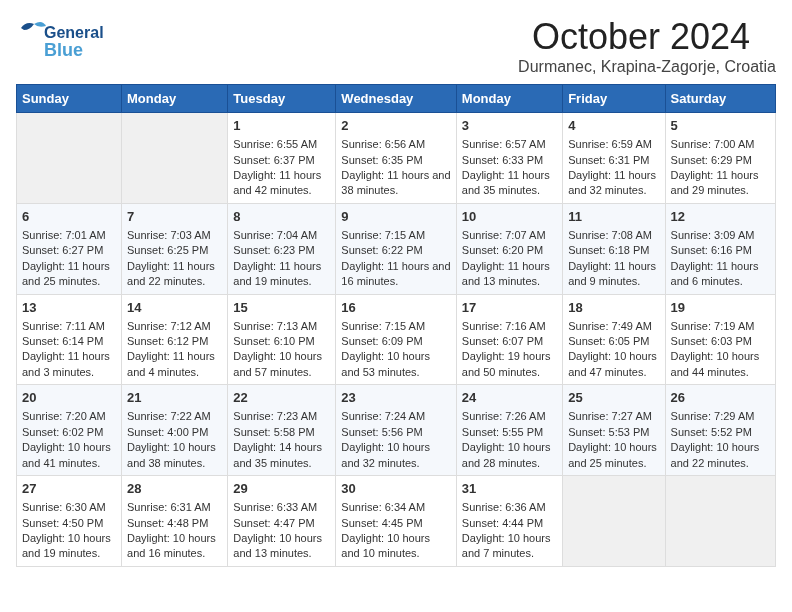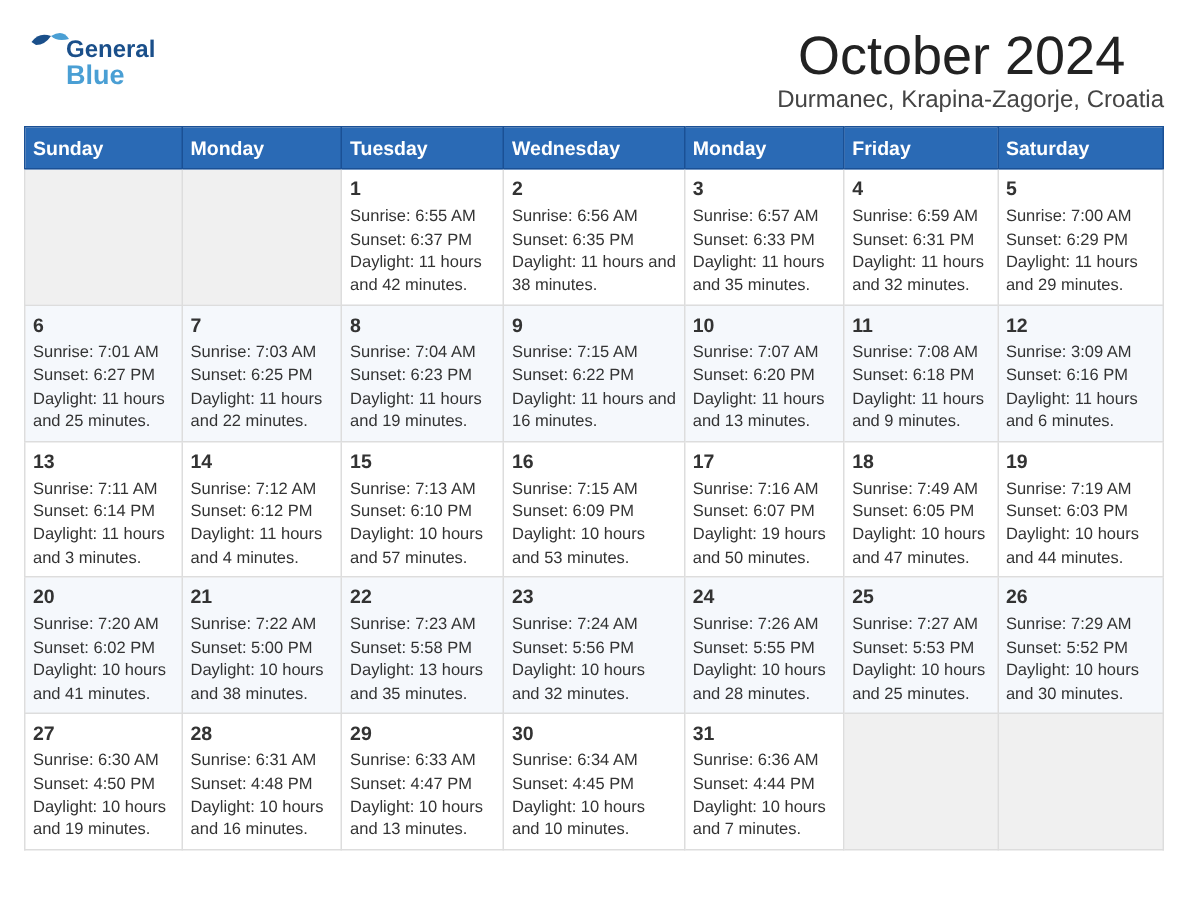--- a/index.html
+++ b/index.html
@@ -135,26 +135,26 @@
         <td><span class="day-num">13</span><span>Sunrise: 7:11 AM</span><br><span>Sunset: 6:14 PM</span><br><span>Daylight: 11 hours and 3 minutes.</span></td>
         <td><span class="day-num">14</span><span>Sunrise: 7:12 AM</span><br><span>Sunset: 6:12 PM</span><br><span>Daylight: 11 hours and 4 minutes.</span></td>
         <td><span class="day-num">15</span><span>Sunrise: 7:13 AM</span><br><span>Sunset: 6:10 PM</span><br><span>Daylight: 10 hours and 57 minutes.</span></td>
         <td><span class="day-num">16</span><span>Sunrise: 7:15 AM</span><br><span>Sunset: 6:09 PM</span><br><span>Daylight: 10 hours and 53 minutes.</span></td>
         <td><span class="day-num">17</span><span>Sunrise: 7:16 AM</span><br><span>Sunset: 6:07 PM</span><br><span>Daylight: 19 hours and 50 minutes.</span></td>
         <td><span class="day-num">18</span><span>Sunrise: 7:49 AM</span><br><span>Sunset: 6:05 PM</span><br><span>Daylight: 10 hours and 47 minutes.</span></td>
         <td><span class="day-num">19</span><span>Sunrise: 7:19 AM</span><br><span>Sunset: 6:03 PM</span><br><span>Daylight: 10 hours and 44 minutes.</span></td>
       </tr>
       <tr>
         <td><span class="day-num">20</span><span>Sunrise: 7:20 AM</span><br><span>Sunset: 6:02 PM</span><br><span>Daylight: 10 hours and 41 minutes.</span></td>
-        <td><span class="day-num">21</span><span>Sunrise: 7:22 AM</span><br><span>Sunset: 5:00 PM</span><br><span>Daylight: 10 hours and 38 minutes.</span></td>
-        <td><span class="day-num">22</span><span>Sunrise: 7:23 AM</span><br><span>Sunset: 5:58 PM</span><br><span>Daylight: 13 hours and 35 minutes.</span></td>
+        <td><span class="day-num">21</span><span>Sunrise: 7:22 AM</span><br><span>Sunset: 4:00 PM</span><br><span>Daylight: 10 hours and 38 minutes.</span></td>
+        <td><span class="day-num">22</span><span>Sunrise: 7:23 AM</span><br><span>Sunset: 5:58 PM</span><br><span>Daylight: 14 hours and 35 minutes.</span></td>
         <td><span class="day-num">23</span><span>Sunrise: 7:24 AM</span><br><span>Sunset: 5:56 PM</span><br><span>Daylight: 10 hours and 32 minutes.</span></td>
         <td><span class="day-num">24</span><span>Sunrise: 7:26 AM</span><br><span>Sunset: 5:55 PM</span><br><span>Daylight: 10 hours and 28 minutes.</span></td>
         <td><span class="day-num">25</span><span>Sunrise: 7:27 AM</span><br><span>Sunset: 5:53 PM</span><br><span>Daylight: 10 hours and 25 minutes.</span></td>
-        <td><span class="day-num">26</span><span>Sunrise: 7:29 AM</span><br><span>Sunset: 5:52 PM</span><br><span>Daylight: 10 hours and 30 minutes.</span></td>
+        <td><span class="day-num">26</span><span>Sunrise: 7:29 AM</span><br><span>Sunset: 5:52 PM</span><br><span>Daylight: 10 hours and 22 minutes.</span></td>
       </tr>
       <tr>
         <td><span class="day-num">27</span><span>Sunrise: 6:30 AM</span><br><span>Sunset: 4:50 PM</span><br><span>Daylight: 10 hours and 19 minutes.</span></td>
         <td><span class="day-num">28</span><span>Sunrise: 6:31 AM</span><br><span>Sunset: 4:48 PM</span><br><span>Daylight: 10 hours and 16 minutes.</span></td>
         <td><span class="day-num">29</span><span>Sunrise: 6:33 AM</span><br><span>Sunset: 4:47 PM</span><br><span>Daylight: 10 hours and 13 minutes.</span></td>
         <td><span class="day-num">30</span><span>Sunrise: 6:34 AM</span><br><span>Sunset: 4:45 PM</span><br><span>Daylight: 10 hours and 10 minutes.</span></td>
         <td><span class="day-num">31</span><span>Sunrise: 6:36 AM</span><br><span>Sunset: 4:44 PM</span><br><span>Daylight: 10 hours and 7 minutes.</span></td>
         <td class="empty"></td>
         <td class="empty"></td>
       </tr>

